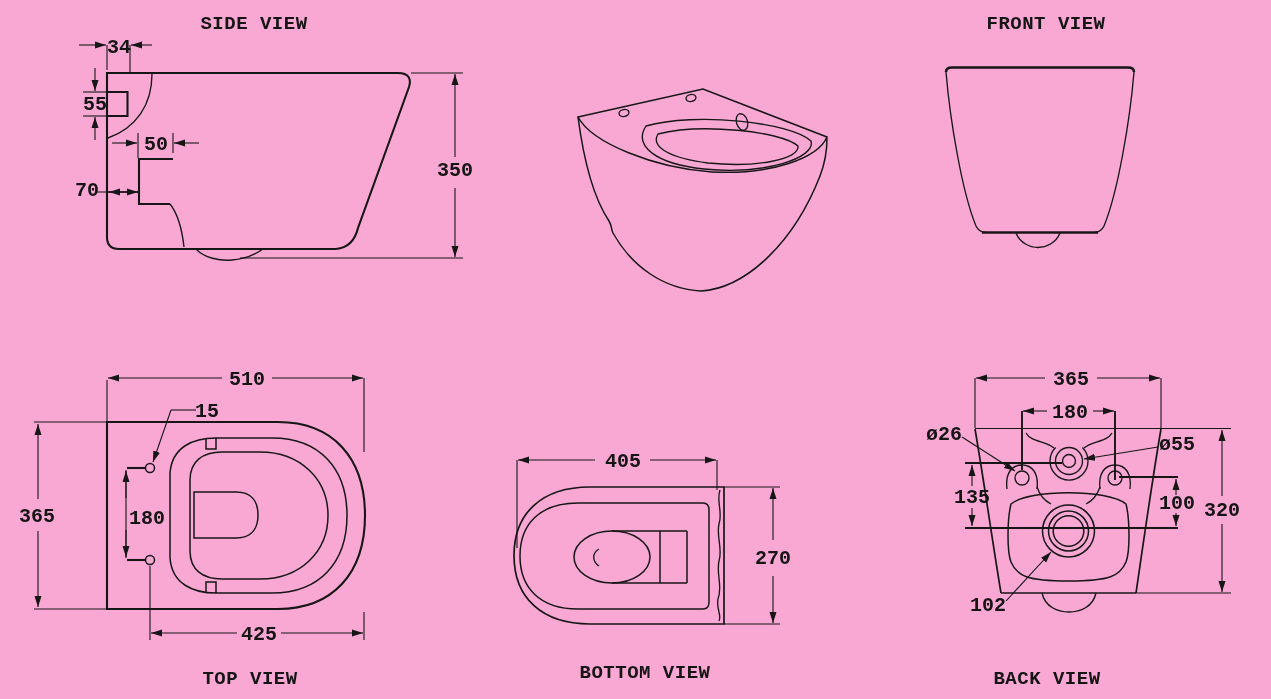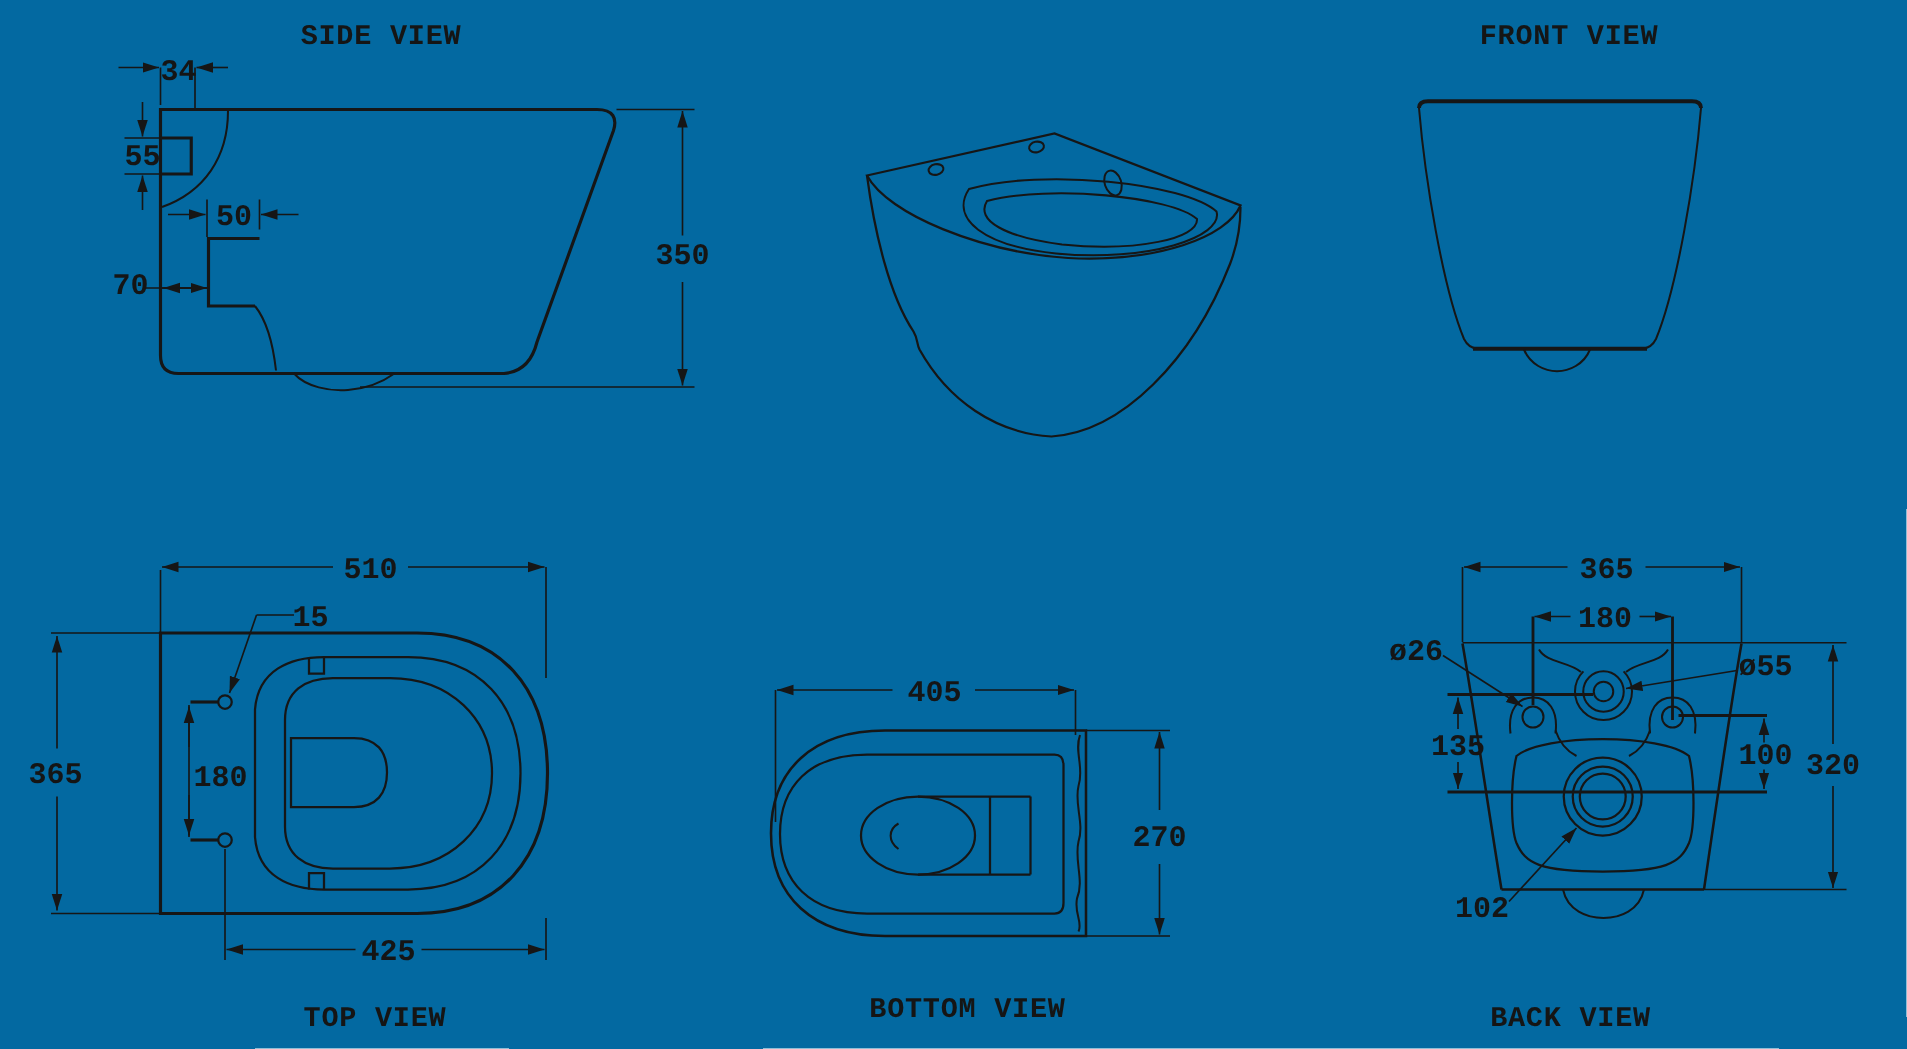--- a/index.html
+++ b/index.html
@@ -1,16 +1,16 @@
 <!DOCTYPE html>
 <html><head>
 <meta charset="utf-8">
 <style>
   html,body{margin:0;padding:0;background:#ffffff;}
-  .canvas{width:1271px;height:699px;position:relative;background:#0369a1;overflow:hidden;}
+  .canvas{width:1271px;height:699px;position:relative;background:#f9a8d4;overflow:hidden;}
   svg{display:block;}
   svg text{font-family:"Liberation Mono",monospace;font-weight:bold;fill:#151515;}
   .dim{font-size:20px;}
   .ttl{font-size:19px;letter-spacing:0.5px;}
   path,line,circle,ellipse,polyline{fill:none;stroke:#161616;}
   .b25{stroke-width:2.6;}
   .b2{stroke-width:2.1;}
   .b19{stroke-width:1.9;}
   .b17{stroke-width:1.7;}
   .b15{stroke-width:1.5;}

